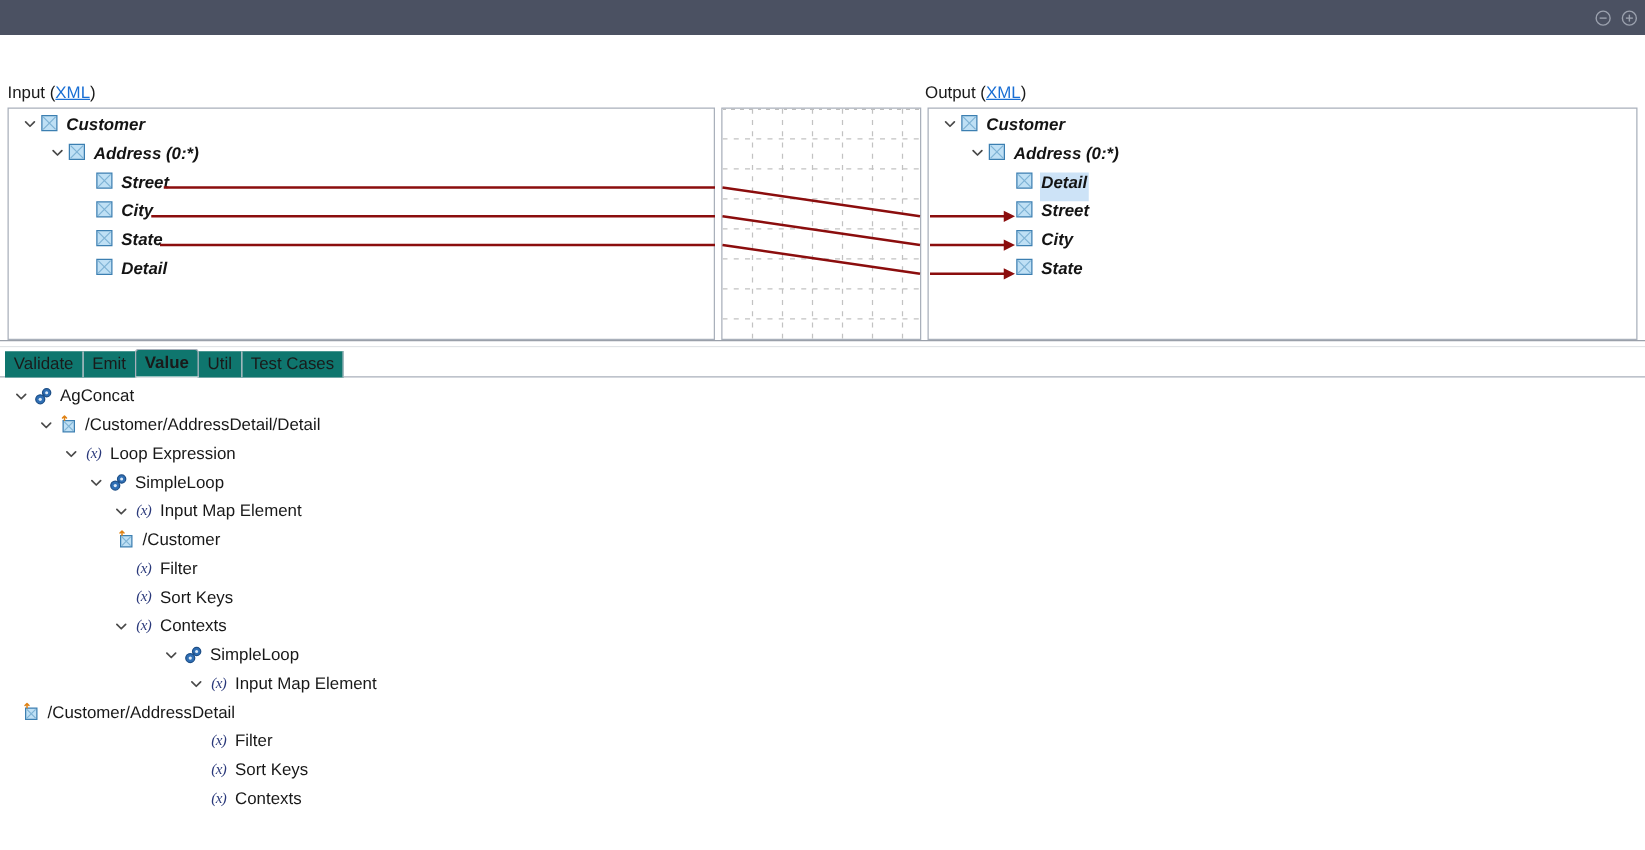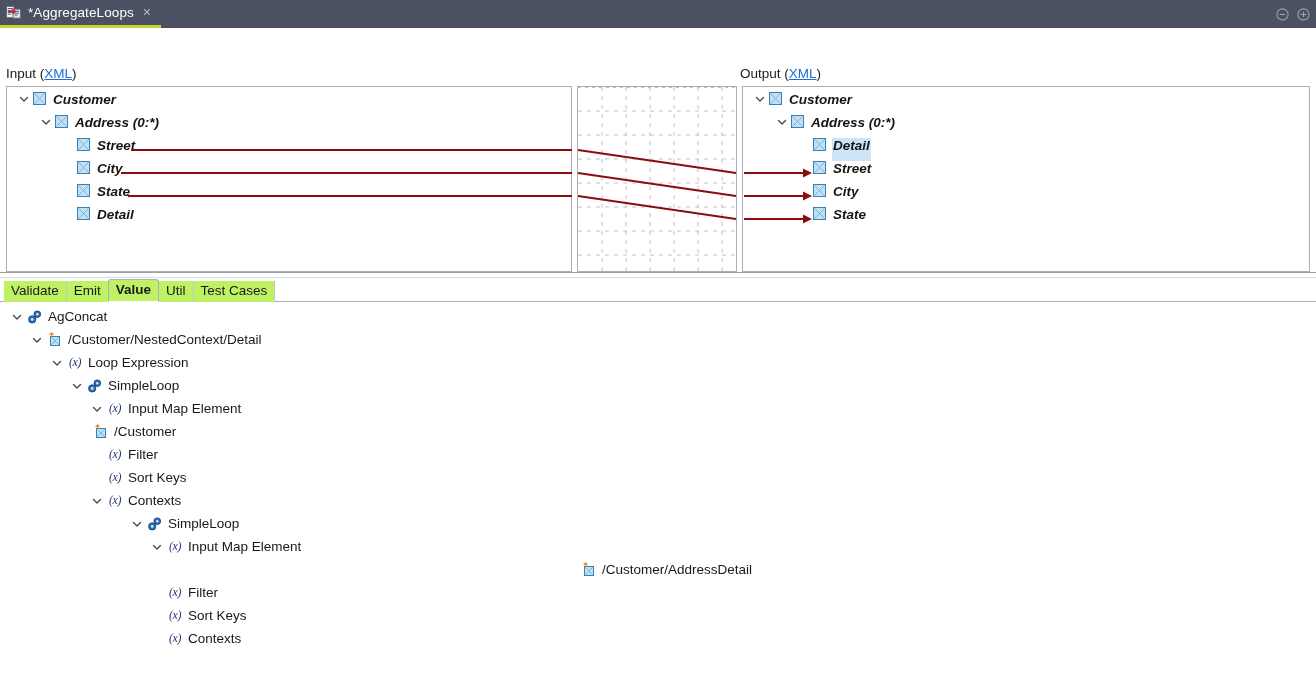--- a/index.html
+++ b/index.html
@@ -109,21 +109,21 @@
     padding-left: 4px;
     background: #ffffff;
   }
   .ftab {
     font-size: 13.5px; color: #1a1a1a;
     padding: 2px 7px 4px 7px;
     border-left: 1px solid #c3c8cf;
     border-right: 1px solid #c3c8cf;
     margin-right: -1px;
     position: relative; top: 1px;
-    background: #bef264;
+    background: #0f766e;
   }
   .ftab:first-child { border-left: none; }
   .ftab.active {
     font-weight: bold;
     border: 1px solid #a9b0bb;
     border-bottom: 1px solid #ffffff;
     border-radius: 3px 3px 0 0;
     z-index: 2;
     text-align: right;
   }
@@ -147,38 +147,20 @@
     font-size: 12px; font-style: italic; color: #29387a;
     font-family: "Liberation Serif", serif; letter-spacing: -0.5px;
   }
 
   svg { display: block; overflow: visible; }
 </style>
 </head>
 <body>
 
 <div id="titlebar">
-  <div id="doc-tab">
-    <span>
-      <svg class="file-icon" viewBox="0 0 16 16">
-        <rect x="0.5" y="1.5" width="8" height="12" fill="#f2f2f2" stroke="#6b6b6b" stroke-width="1"></rect>
-        <rect x="1.8" y="3.2" width="5.4" height="1" fill="#2a57a8"></rect>
-        <rect x="1.8" y="5.2" width="5.4" height="1" fill="#2a57a8"></rect>
-        <rect x="1.8" y="7.2" width="5.4" height="1" fill="#2a57a8"></rect>
-        <rect x="1.8" y="9.2" width="3.6" height="1" fill="#2a57a8"></rect>
-        <rect x="7.5" y="4.5" width="8" height="9.5" fill="#e8e8e8" stroke="#6b6b6b" stroke-width="1"></rect>
-        <rect x="9" y="6.2" width="5" height="1" fill="#2a57a8"></rect>
-        <rect x="9" y="8.2" width="5" height="1" fill="#2a57a8"></rect>
-        <rect x="9" y="10.2" width="3.4" height="1" fill="#2a57a8"></rect>
-        <path d="M2 6 L7 6 L7 3.5 L11 7 L7 10.5 L7 8 L2 8 Z" fill="#cc2222"></path>
-      </svg>
-    </span>
-    <span class="tab-title">*AggregateLoops</span>
-    <span class="tab-close">×</span>
-  </div>
   <div id="win-buttons">
     <span>
       <svg class="win-btn" viewBox="0 0 14 14">
         <circle cx="7" cy="7" r="6" fill="none" stroke="#9ba1ae" stroke-width="1.2"></circle>
         <line x1="4" y1="7" x2="10" y2="7" stroke="#9ba1ae" stroke-width="1.2"></line>
       </svg>
     </span>
     <span>
       <svg class="win-btn" viewBox="0 0 14 14">
         <circle cx="7" cy="7" r="6" fill="none" stroke="#9ba1ae" stroke-width="1.2"></circle>
@@ -461,21 +443,21 @@
           </svg>
         </span>
         <span class="eicon">
           <svg width="16" height="16" viewBox="0 0 16 16">
             <rect x="3.5" y="4.5" width="9" height="9" fill="#bfe0f5" stroke="#3c7fb1" stroke-width="1"></rect>
             <line x1="4.5" y1="5.5" x2="11.5" y2="12.5" stroke="#7fb3d5" stroke-width="1"></line>
             <line x1="11.5" y1="5.5" x2="4.5" y2="12.5" stroke="#7fb3d5" stroke-width="1"></line>
             <path d="M4.6 4.2 L4.6 0.8 M4.6 0.8 L3.0 2.4 M4.6 0.8 L6.2 2.4" fill="none" stroke="#e08214" stroke-width="1.2" stroke-linecap="round"></path>
           </svg>
         </span>
-        <span>/Customer/NestedContext/Detail</span>
+        <span>/Customer/AddressDetail/Detail</span>
       </div>
       <div class="erow" style="padding-left: 50px;">
         <span class="twisty">
           <svg width="14" height="14" viewBox="0 0 14 14">
             <path d="M3.5 5.5 L7 9 L10.5 5.5" fill="none" stroke="#4a4a4a" stroke-width="1.4" stroke-linecap="round" stroke-linejoin="round"></path>
           </svg>
         </span>
         <span class="eicon">
           <span class="fx">(x)</span>
         </span>
@@ -579,21 +561,21 @@
         <span class="twisty">
           <svg width="14" height="14" viewBox="0 0 14 14">
             <path d="M3.5 5.5 L7 9 L10.5 5.5" fill="none" stroke="#4a4a4a" stroke-width="1.4" stroke-linecap="round" stroke-linejoin="round"></path>
           </svg>
         </span>
         <span class="eicon">
           <span class="fx">(x)</span>
         </span>
         <span>Input Map Element</span>
       </div>
-      <div class="erow" style=" justify-content: center;">
+      <div class="erow" style="">
         <span class="twisty empty">
           <svg width="14" height="14" viewBox="0 0 14 14">
             <path d="M3.5 5.5 L7 9 L10.5 5.5" fill="none" stroke="#4a4a4a" stroke-width="1.4" stroke-linecap="round" stroke-linejoin="round"></path>
           </svg>
         </span>
         <span class="eicon">
           <svg width="16" height="16" viewBox="0 0 16 16">
             <rect x="3.5" y="4.5" width="9" height="9" fill="#bfe0f5" stroke="#3c7fb1" stroke-width="1"></rect>
             <line x1="4.5" y1="5.5" x2="11.5" y2="12.5" stroke="#7fb3d5" stroke-width="1"></line>
             <line x1="11.5" y1="5.5" x2="4.5" y2="12.5" stroke="#7fb3d5" stroke-width="1"></line>

